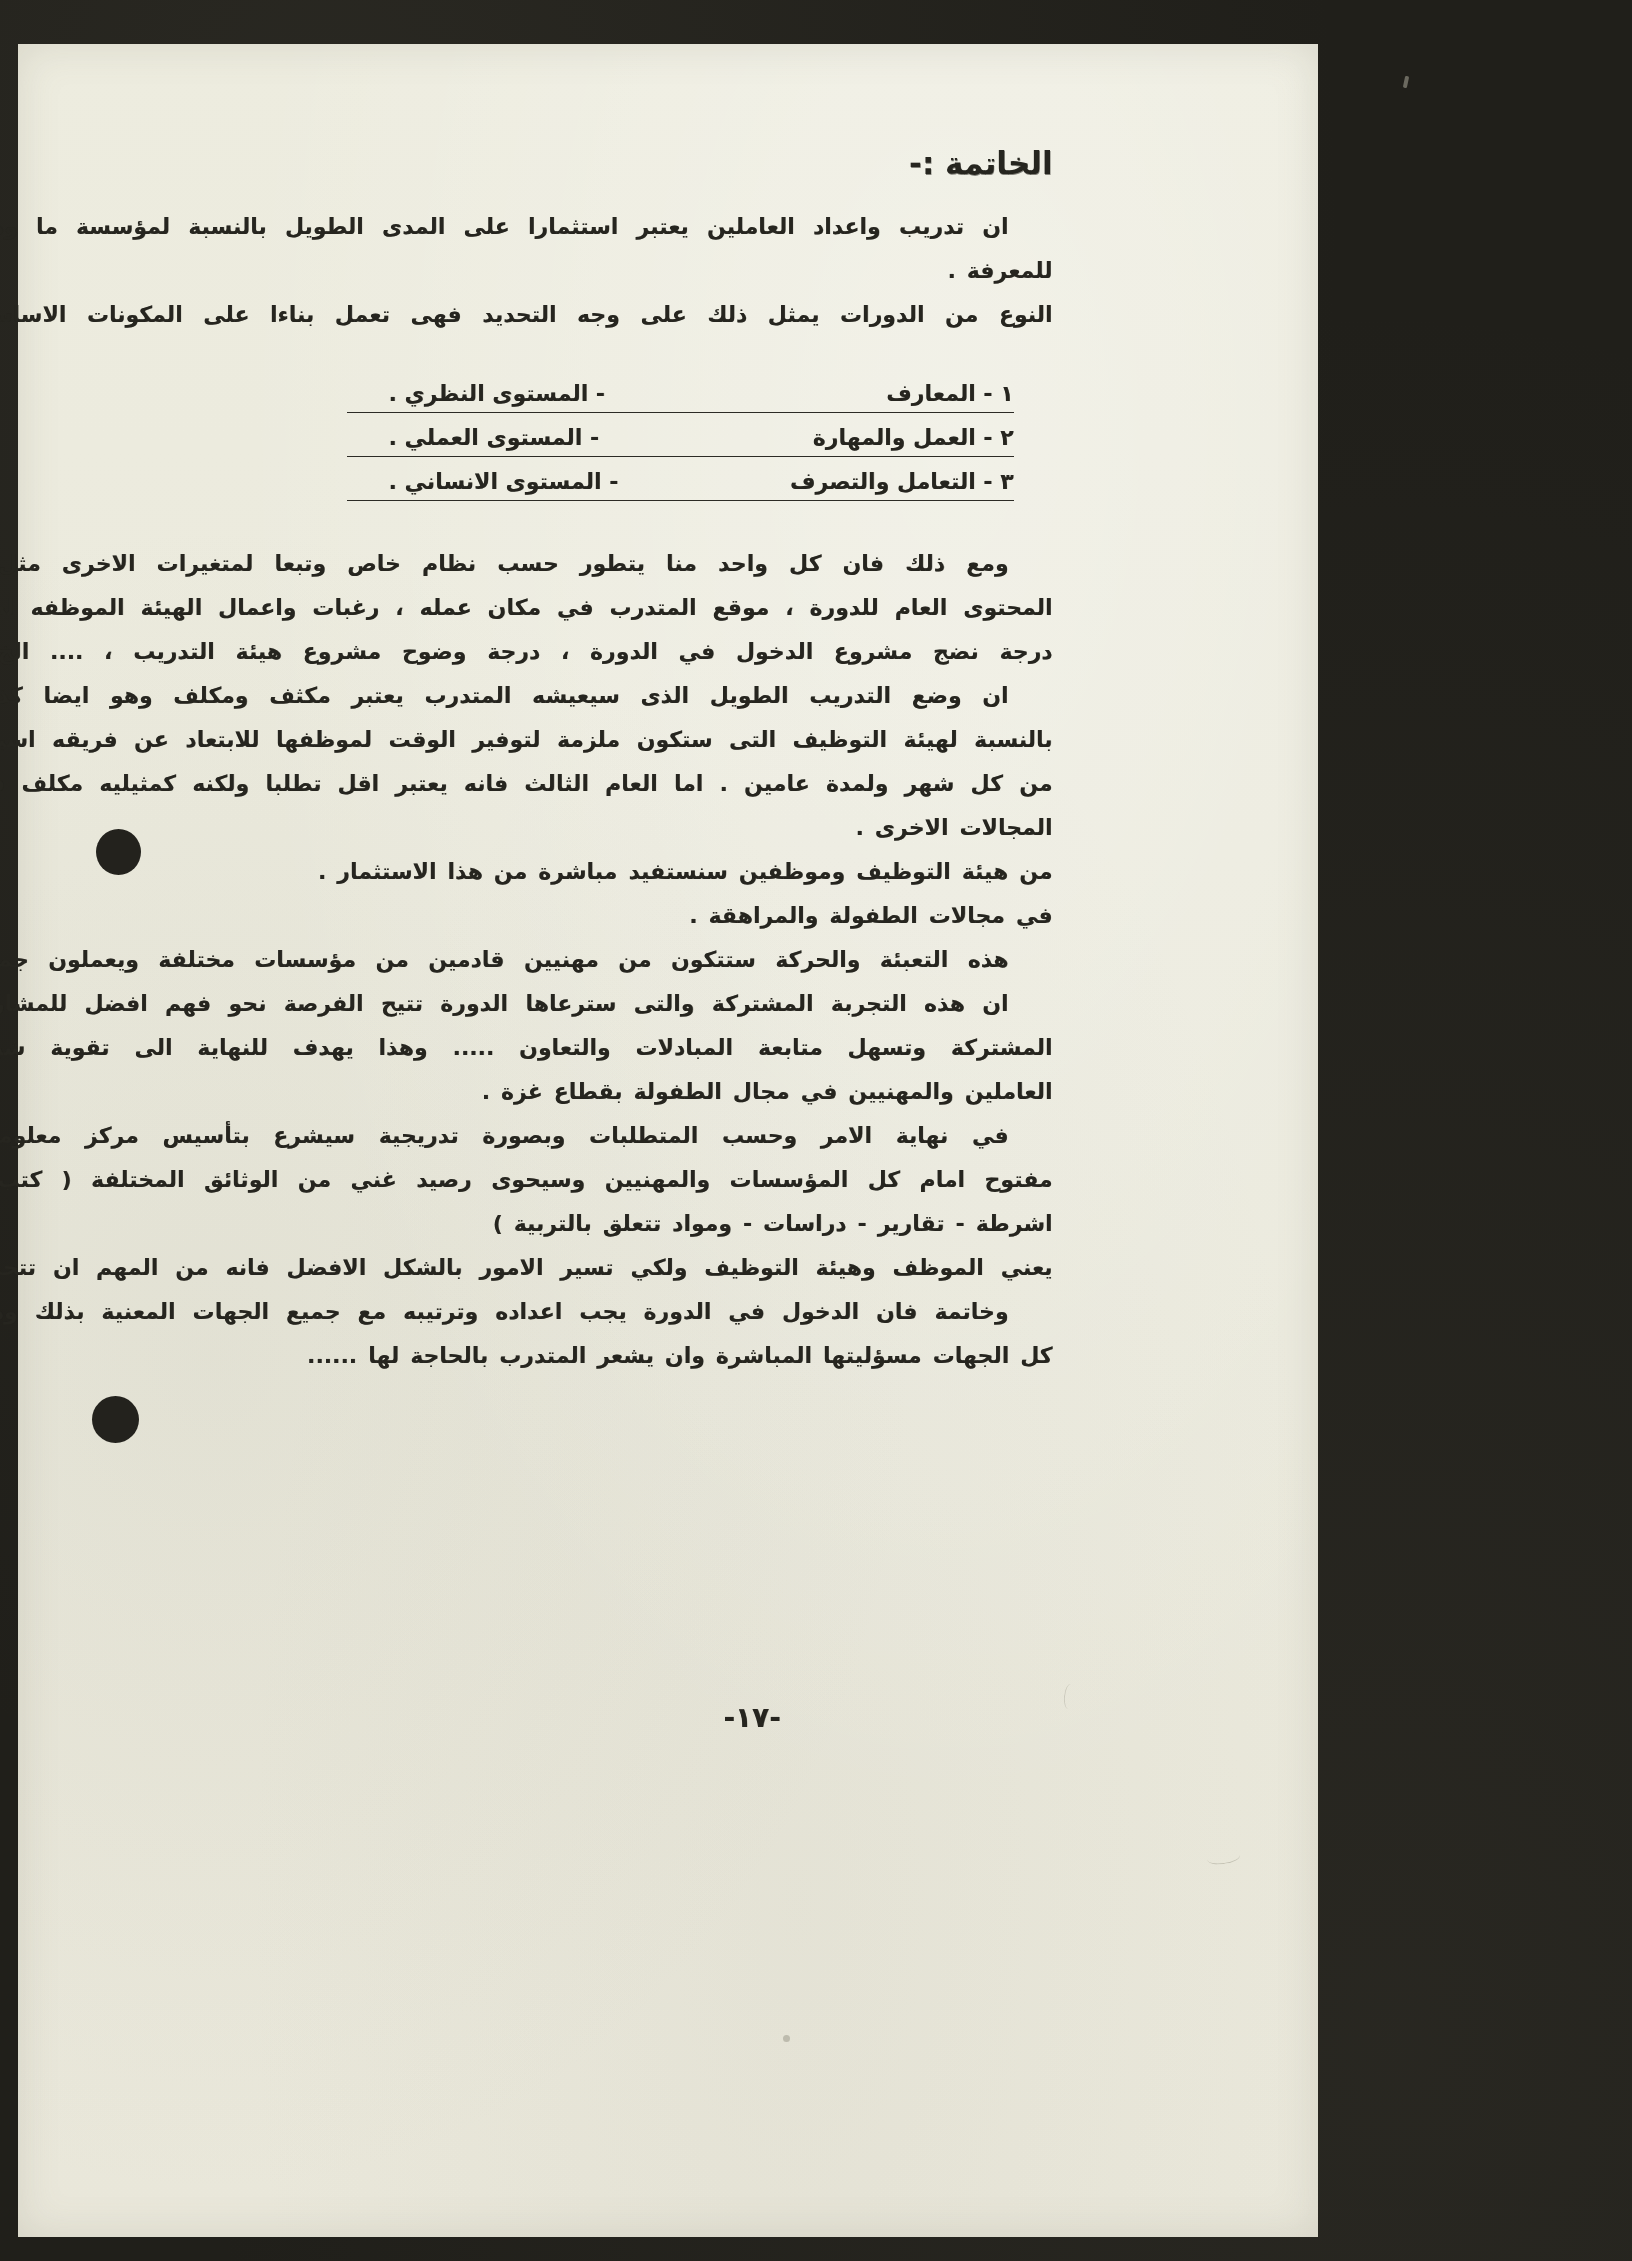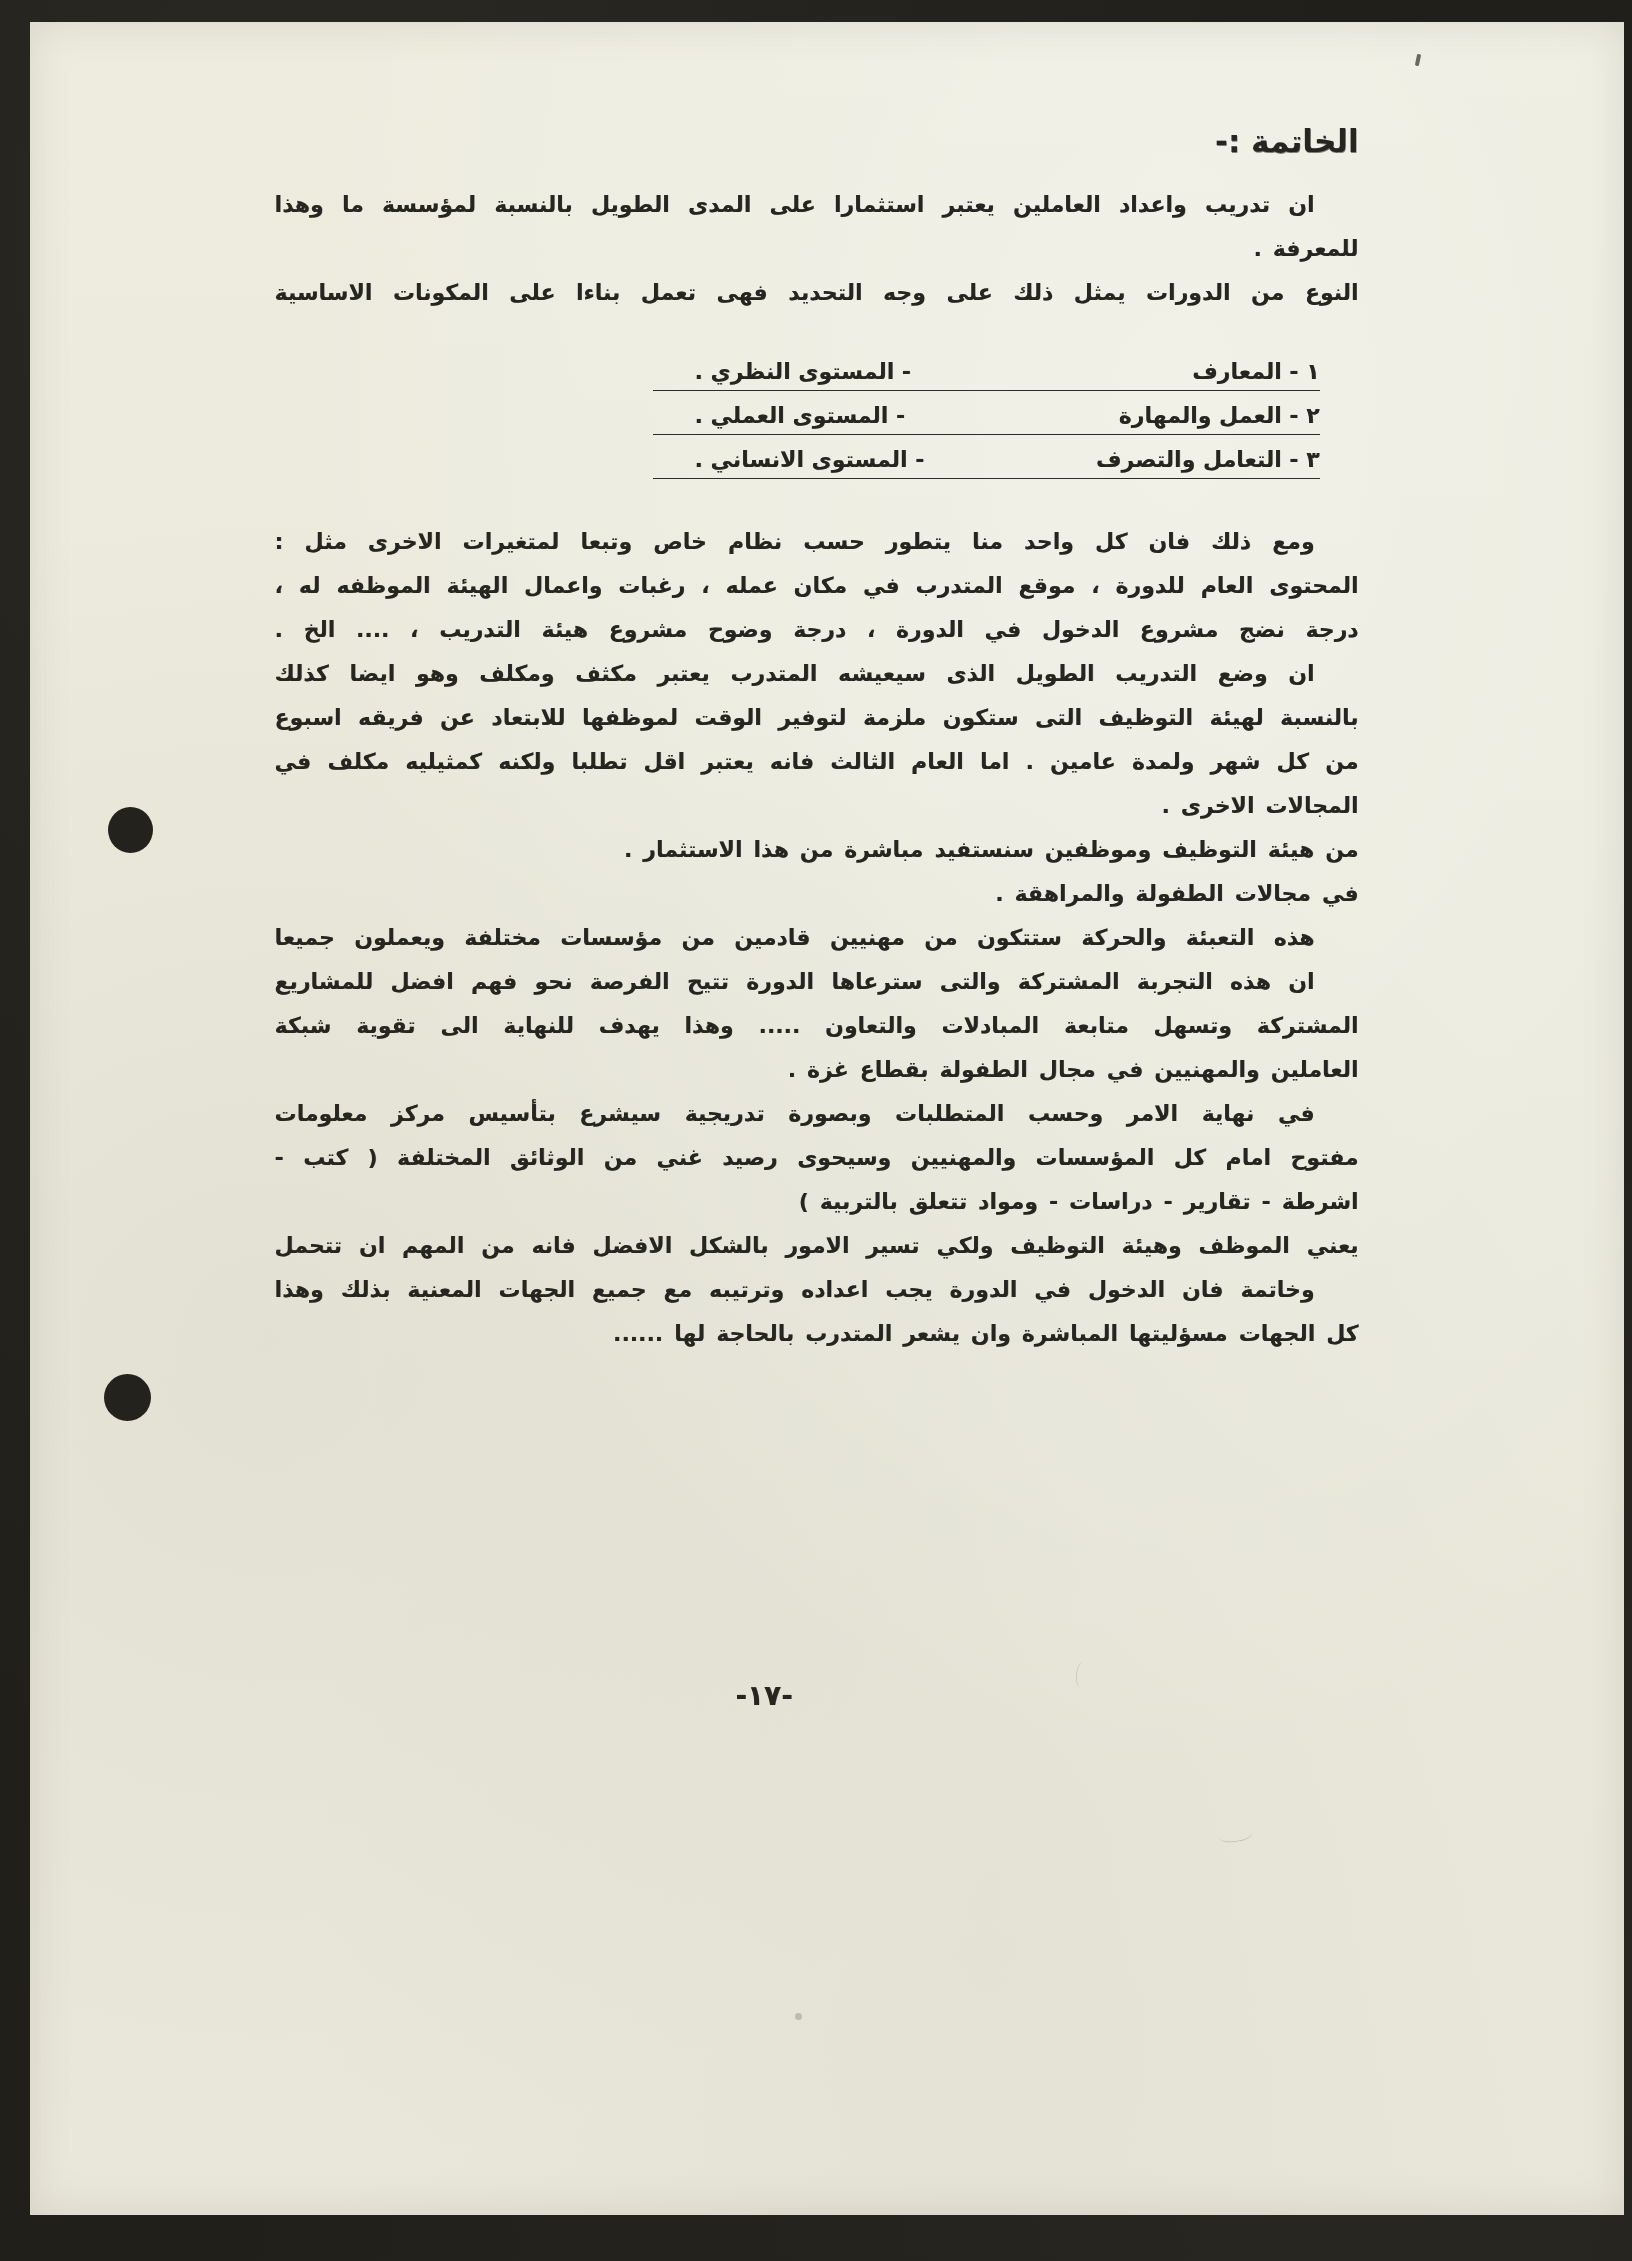--- a/index.html
+++ b/index.html
@@ -10,28 +10,27 @@
     font-family:"DejaVu Sans", sans-serif;
     overflow:hidden;
   }
   .scan{position:absolute;inset:0;
     background:
       radial-gradient(ellipse at 20% 10%, rgba(70,68,58,.25), transparent 55%),
       radial-gradient(ellipse at 85% 90%, rgba(60,58,50,.3), transparent 60%),
       #201f1a;
   }
   .page{
-    position:absolute;left:17.6px;top:22px;width:1594px;height:2193px;
+    position:absolute;left:17.6px;top:44px;width:1300px;height:2193px;
     background:
       radial-gradient(ellipse at 72% 18%, rgba(255,255,255,.30), transparent 55%),
       radial-gradient(ellipse at 15% 60%, rgba(178,176,160,.14), transparent 45%),
       radial-gradient(ellipse at 60% 85%, rgba(182,180,166,.10), transparent 50%),
       linear-gradient(180deg,#edecdf 0%,#eae9dc 55%,#e9e7da 100%);
     box-shadow:inset 0 0 42px rgba(120,117,100,.18);
-    margin-left:12px;
   }
   .content{
     position:absolute;top:98px;right:265px;width:1084px;
     direction:rtl;
     color:#26251f;
   }
   .content h1{
     margin:0 0 21px 0;
     font-size:31px;line-height:42px;font-weight:700;
     text-align:right;

